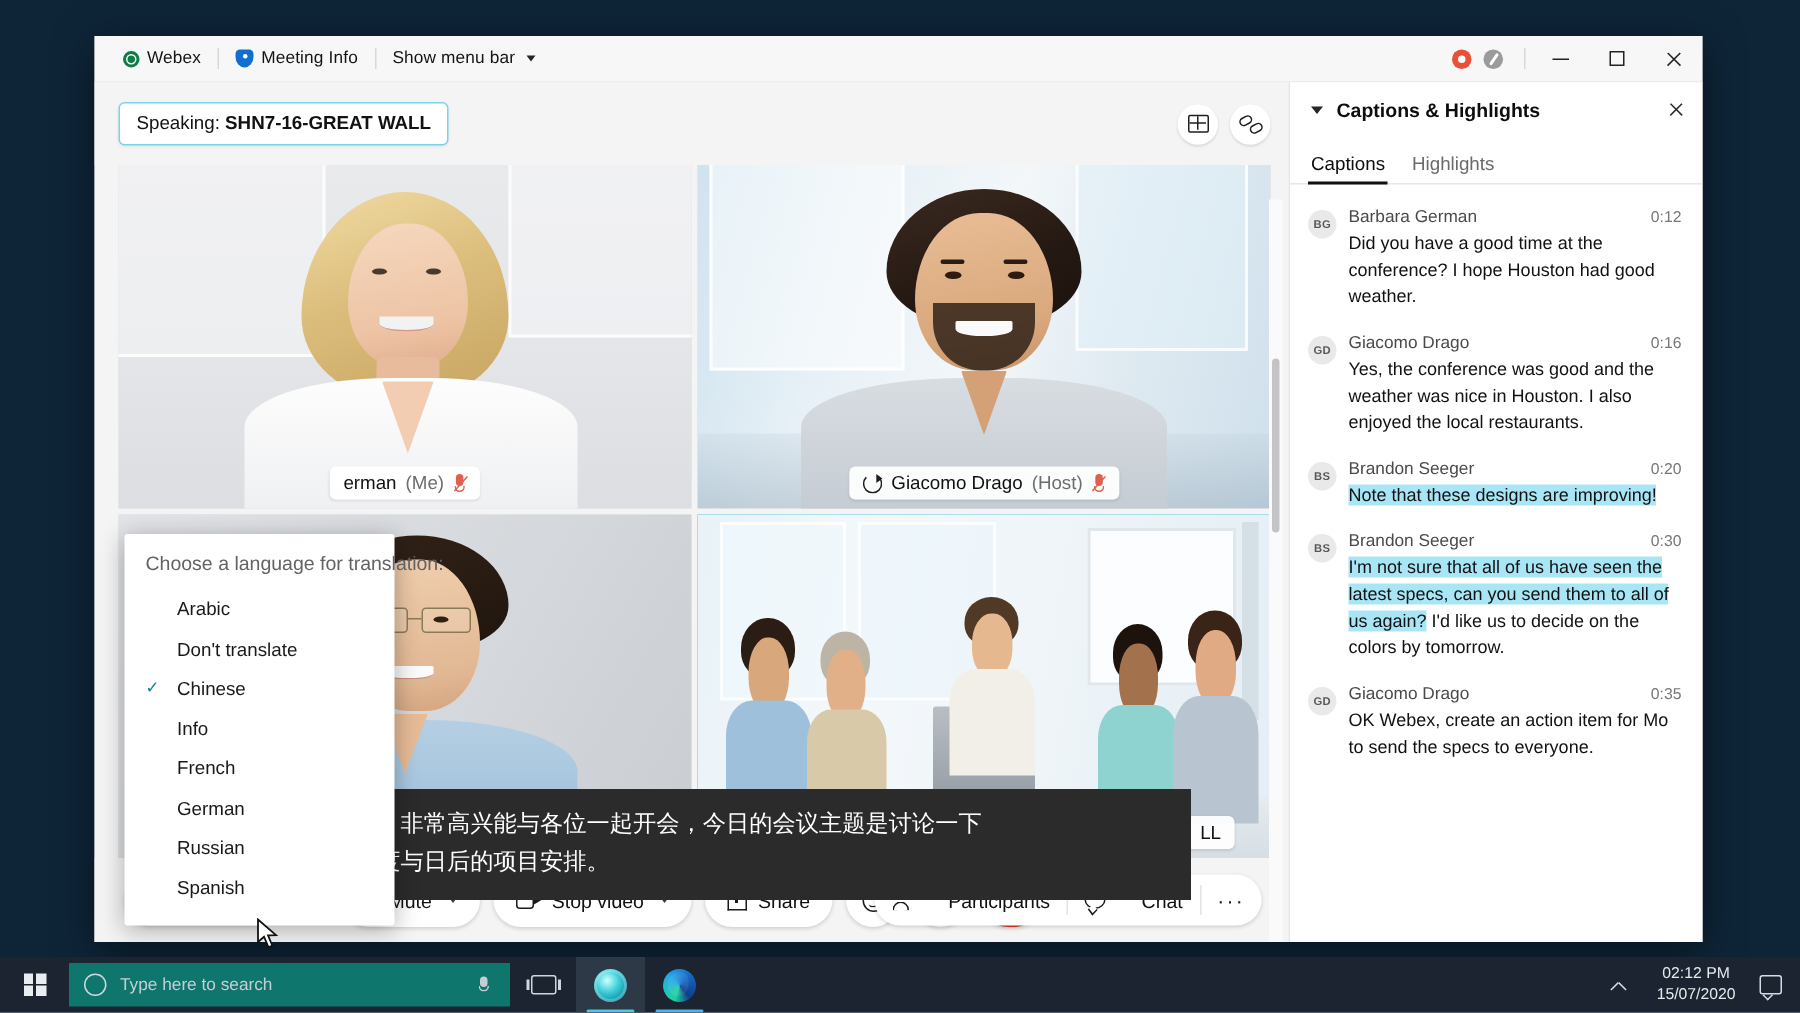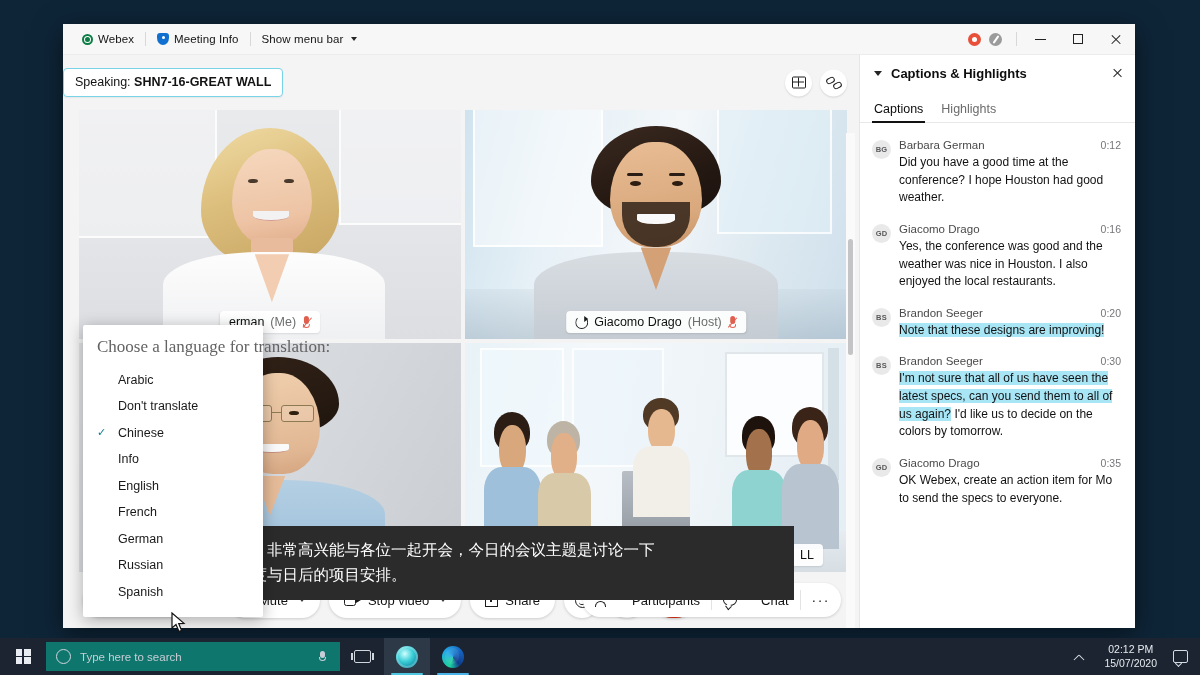--- a/index.html
+++ b/index.html
@@ -102,20 +102,21 @@
   
   #win-body { flex: 1 1 auto; display: flex; min-height: 0; background: #f4f4f5; }
   #stage-col { flex: 1 1 auto; display: flex; flex-direction: column; min-width: 0; position: relative; }
 
   
   #stage-head {
     height: 55px; flex: 0 0 55px; background: #f4f4f5;
     position: relative; display: flex; align-items: center;
   }
   #speaking-badge {
+    margin-left: 16px;
     background: #fff; border: 1.6px solid #79d4e8;
     border-radius: 4px; padding: 6px 11px 7px;
     font-size: 12.5px; color: #121212;
     box-shadow: 0 1px 2px rgba(0,0,0,0.06);
     white-space: nowrap;
   }
   #speaking-badge .sb-name { font-weight: bold; }
   #stage-head-right { position: absolute; right: 12px; top: 50%; transform: translateY(-50%); display: flex; gap: 8px; }
   .round-btn {
     width: 27px; height: 27px; border-radius: 50%; background: #fff;
@@ -195,21 +196,21 @@
 
   
   #lang-menu {
     position: absolute; left: 20px; bottom: 11px;
     width: 180px; background: #fff;
     box-shadow: 0 3px 16px rgba(0,0,0,0.3);
     padding: 10px 0 12px; z-index: 40;
     border-radius: 2px;
   }
   #lang-menu .lm-head {
-    font-size: 17px; color: #636363; padding: 2px 10px 10px 14px; white-space: nowrap; font-family: Liberation Serif, serif;
+    font-size: 13px; color: #636363; padding: 2px 10px 10px 14px; white-space: nowrap;
   }
   .lm-item {
     display: flex; align-items: center; gap: 6px;
     height: 26.5px; padding-left: 14px;
     font-size: 12.5px; color: #191919;
   }
   .lm-check { width: 11px; flex: 0 0 11px; color: #0a7e8c; font-size: 11px; line-height: 1; }
   .lm-item .lm-txt { padding-left: 4px; }
 
   
@@ -603,24 +604,20 @@
         <div class="lm-item">
           <span class="lm-check">✓</span>
           <span class="lm-txt">Chinese</span>
         </div>
         <div class="lm-item">
           <span class="lm-check"></span>
           <span class="lm-txt">Info</span>
         </div>
         <div class="lm-item">
           <span class="lm-check"></span>
-          <span class="lm-txt">English</span>
-        </div>
-        <div class="lm-item">
-          <span class="lm-check"></span>
           <span class="lm-txt">French</span>
         </div>
         <div class="lm-item">
           <span class="lm-check"></span>
           <span class="lm-txt">German</span>
         </div>
         <div class="lm-item">
           <span class="lm-check"></span>
           <span class="lm-txt">Russian</span>
         </div>

